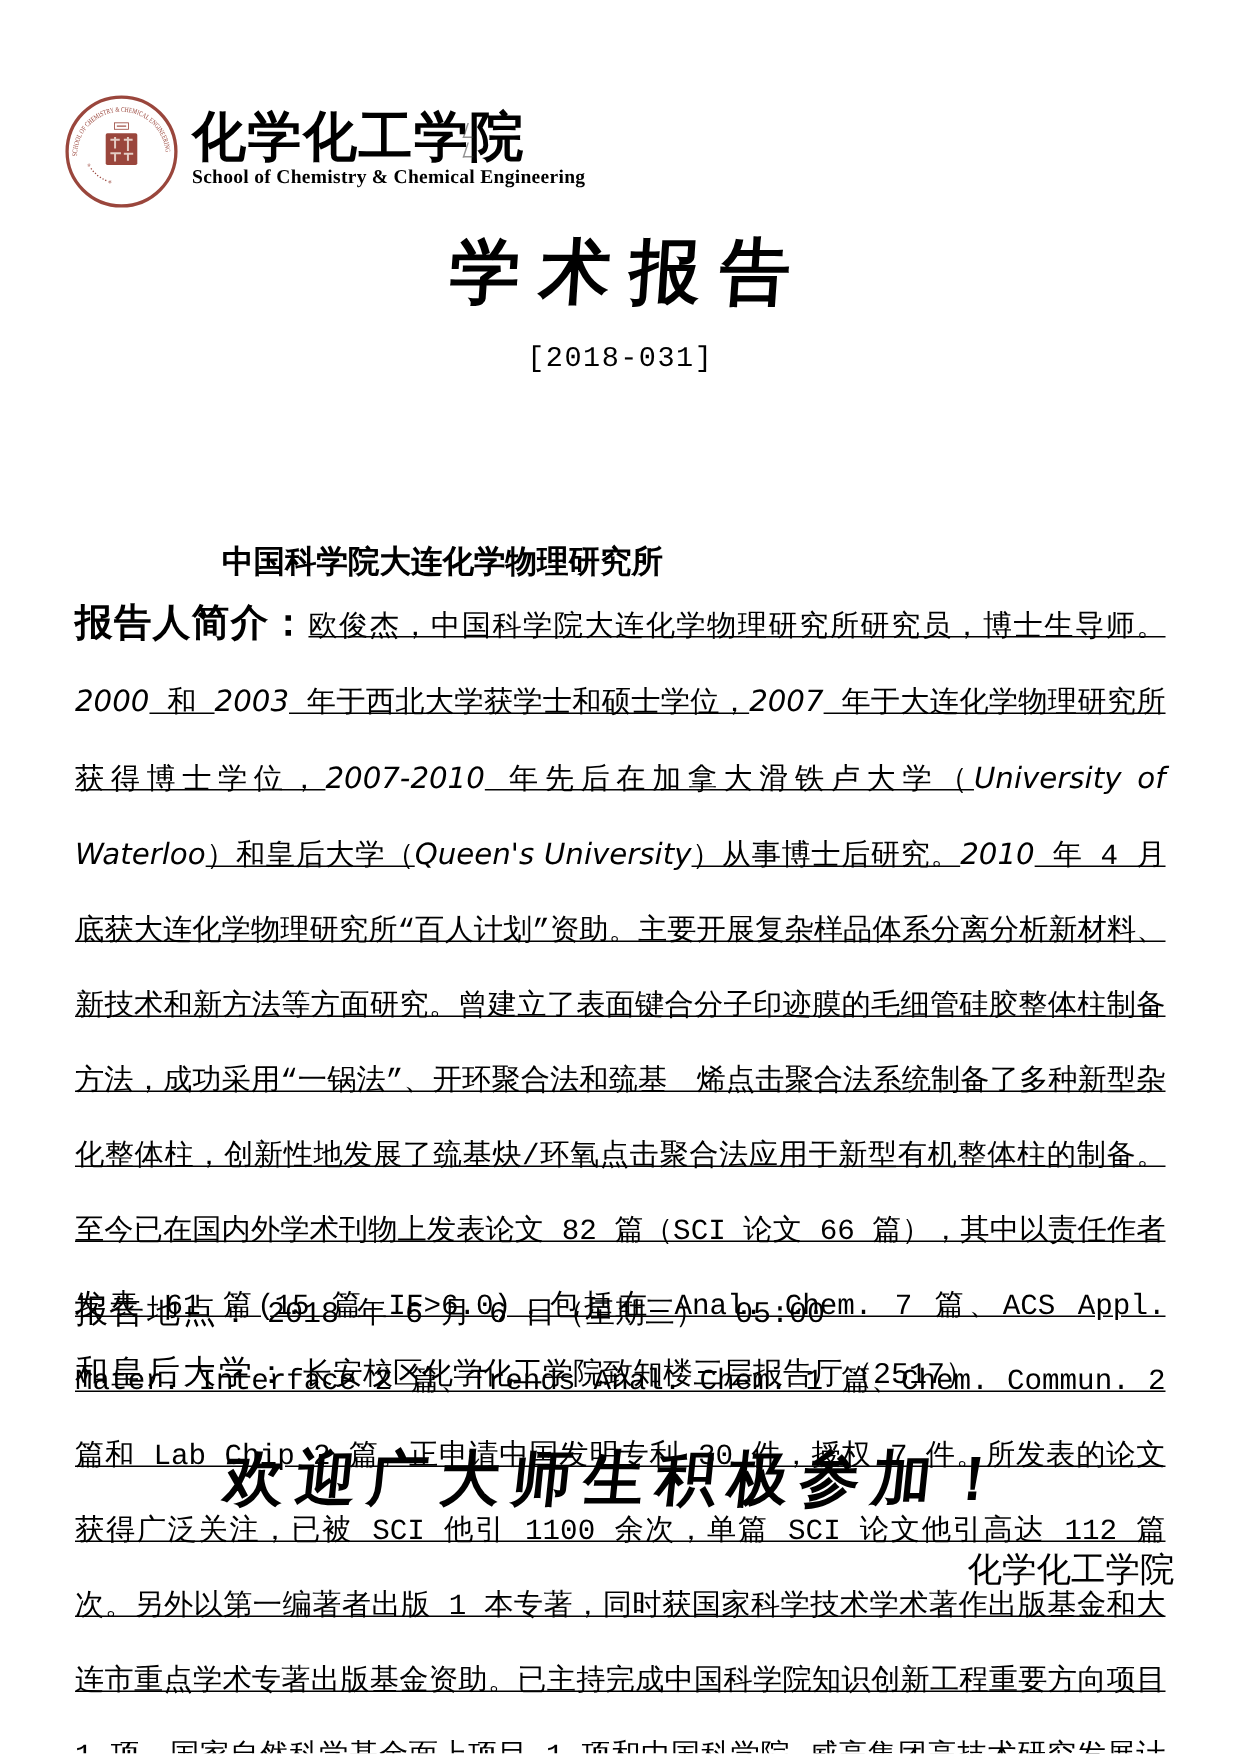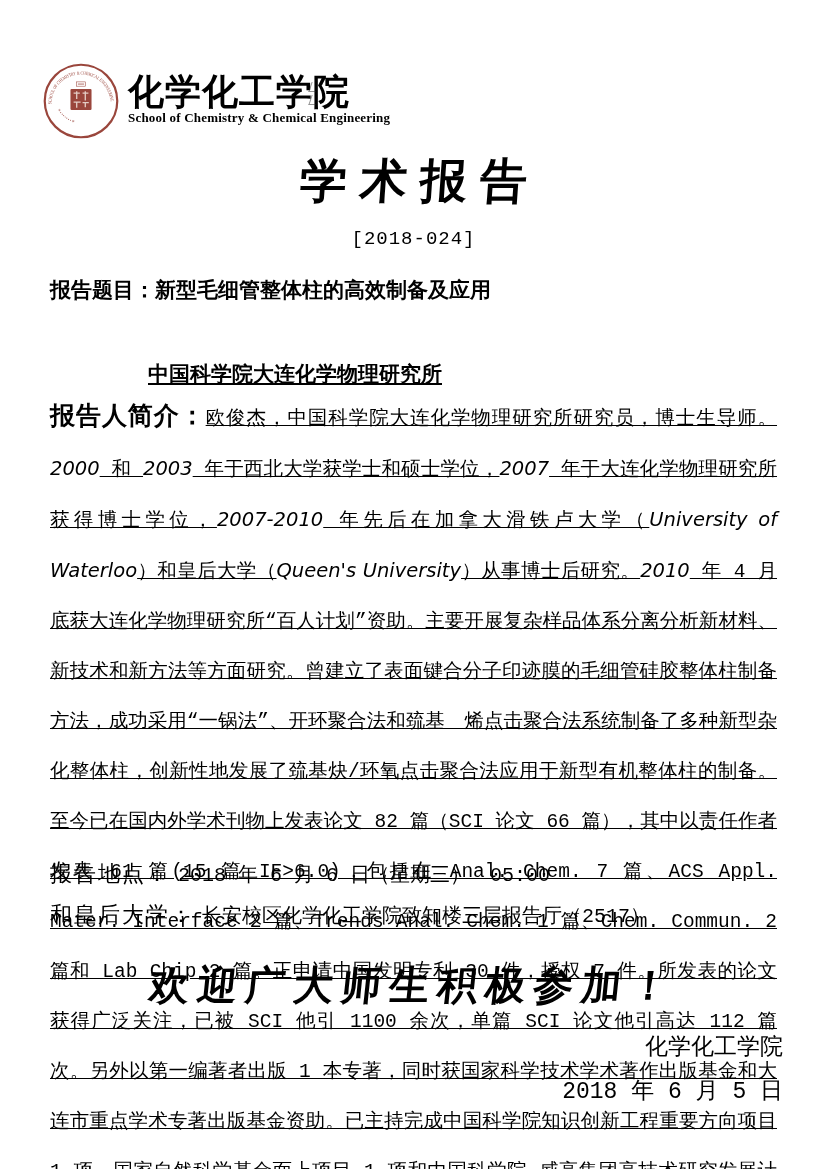--- a/index.html
+++ b/index.html
@@ -66,21 +66,21 @@
   
   .info-line {
     position: absolute; left: 50px;
     font-family: "Liberation Sans", sans-serif;
     font-weight: bold;
     font-size: 21px;
     white-space: nowrap;
   }
   .info-topic   { top: 276px; }
   .info-speaker { top: 318px; }
-  .info-affil   { top: 360px; padding-left: 98px; text-decoration: underline; }
+  .info-affil   { top: 360px; padding-left: 98px; }
 
   
   .bio {
     position: absolute; left: 50px; top: 370px;
     width: 727px;
     font-size: 19.5px;
     line-height: 50px;
     text-align: justify;
     font-family: "Liberation Mono", "DejaVu Serif", serif;
   }
@@ -159,36 +159,32 @@
       <div class="logo-en">School of Chemistry &amp; Chemical Engineering</div>
     </div>
 
     <span class="calli-mark">
       <span class="mark-stroke"></span>
       <span class="mark-stroke"></span>
     </span>
   </header>
 
   <div class="doc-title">学术报告</div>
-  <div class="doc-number">[2018-024]</div>
+  <div class="doc-number">[2018-031]</div>
 
-  <div class="info-line info-topic">
-    <span>报告题目：</span><span>新型毛细管整体柱的高效制备及应用</span>
-  </div>
   <div class="info-line info-affil">中国科学院大连化学物理研究所</div>
 
   <p class="bio"><span class="bio-label">报告人简介：</span><span class="seg-cn">欧俊杰，中国科学院大连化学物理研究所研究员，博士生导师。</span><span class="seg-sans">2000</span><span class="seg-cn"> 和 </span><span class="seg-sans">2003</span><span class="seg-cn"> 年于西北大学获学士和硕士学位，</span><span class="seg-sans">2007</span><span class="seg-cn"> 年于大连化学物理研究所获得博士学位，</span><span class="seg-sans">2007-2010</span><span class="seg-cn"> 年先后在加拿大滑铁卢大学（</span><span class="seg-sans">University of Waterloo</span><span class="seg-cn">）和皇后大学（</span><span class="seg-sans">Queen's University</span><span class="seg-cn">）从事博士后研究。</span><span class="seg-sans">2010</span><span class="seg-cn"> 年 4 月底获大连化学物理研究所“百人计划”资助。主要开展复杂样品体系分离分析新材料、新技术和新方法等方面研究。曾建立了表面键合分子印迹膜的毛细管硅胶整体柱制备方法，成功采用“一锅法”、开环聚合法和巯基　烯点击聚合法系统制备了多种新型杂化整体柱，创新性地发展了巯基炔/环氧点击聚合法应用于新型有机整体柱的制备。至今已在国内外学术刊物上发表论文 82 篇（SCI 论文 66 篇），其中以责任作者发表 61 篇(15 篇 IF&gt;6.0)，包括在 Anal. Chem. 7 篇、ACS Appl. Mater. Interface 2 篇、Trends Anal. Chem. 1 篇、Chem. Commun. 2 篇和 Lab Chip 2 篇。正申请中国发明专利 30 件，授权 7 件。所发表的论文获得广泛关注，已被 SCI 他引 1100 余次，单篇 SCI 论文他引高达 112 篇次。另外以第一编著者出版 1 本专著，同时获国家科学技术学术著作出版基金和大连市重点学术专著出版基金资助。已主持完成中国科学院知识创新工程重要方向项目 1 项、国家自然科学基金面上项目 1 项和中国科学院-威高集团高技术研究发展计划项目 2 项，正主持国家自然科学基金面上项目 1 项和中国科学院-威高集团高技术研究发展计划创新团队项目 1 项。</span></p>
 
   <div class="sched-line sched-time">
     <span class="sched-label">报告地点：</span><span>2018 年 6 月 6 日（星期三）　05:00</span>
   </div>
   <div class="sched-line sched-venue">
     <span class="sched-label">和皇后大学：</span><span>长安校区化学化工学院致知楼三层报告厅（2517）</span>
   </div>
 
   <div class="welcome">欢迎广大师生积极参加！</div>
 
   <div class="signature">
     <div>化学化工学院</div>
-    <div>2018 年 6 月 5 日</div>
   </div>
 
 </div>
 
 </body></html>

